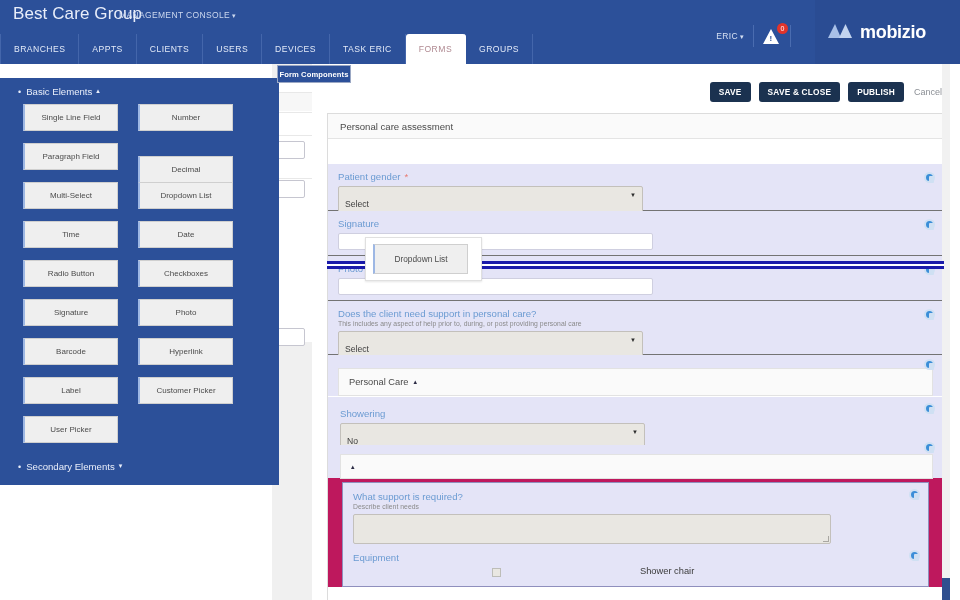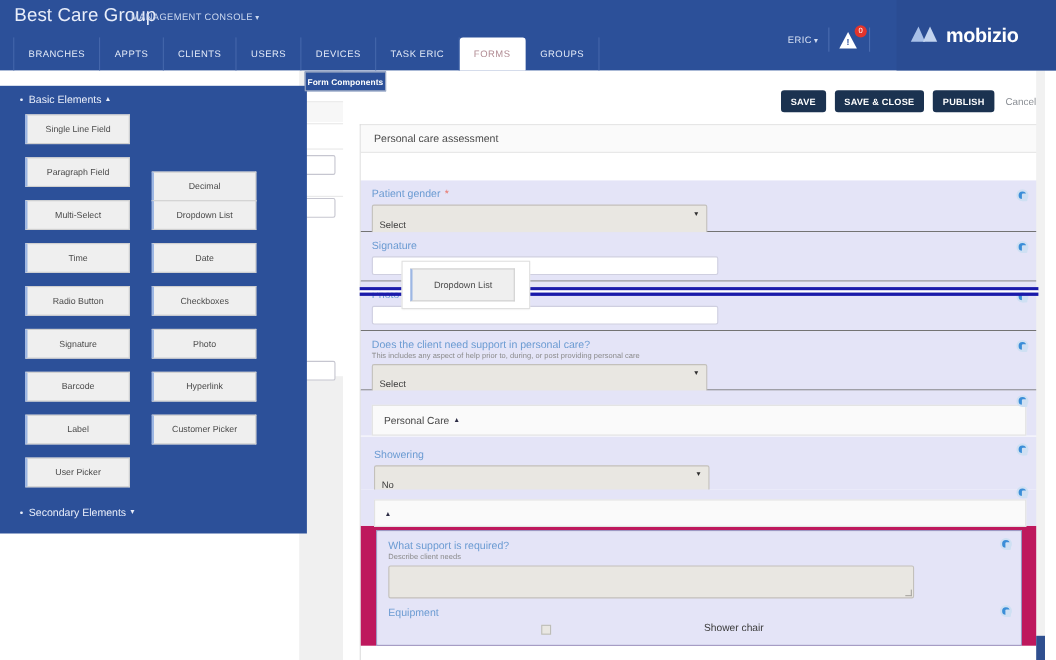--- a/index.html
+++ b/index.html
@@ -21,21 +21,21 @@
   .brand {
     position:absolute; left:13px; top:4px;
     font-size:17px; color:#e9eefa; font-weight:400; letter-spacing:.1px;
   }
   .console {
     position:absolute; left:119px; top:10px;
     font-size:8.5px; color:#ccd8ef; letter-spacing:.35px;
   }
   .console .caret { font-size:7px; margin-left:2px; }
 
-  .navtabs { position:absolute; left:12px; top:34px; height:30px; display:flex;align-items:flex-end; }
+  .navtabs { position:absolute; left:0; top:34px; height:30px; display:flex;align-items:flex-end; }
   .navtab {
     height:30px; padding:0 13px;
     display:flex; align-items:center; justify-content:center;
     font-size:8.6px; letter-spacing:.45px; color:#e3eaf8;
     border-right:1px solid #4466ab;
     cursor:pointer;
   }
   .navtab:first-child { border-left:1px solid #4466ab; }
   .navtab.active {
     background:#ffffff; color:#b08a92; border-right:1px solid #fff;
@@ -327,20 +327,21 @@
   <div class="vscroll-thumb"></div>
 
   <div class="comp-tab">Form Components</div>
 
   <div class="comp-panel">
     <div class="section-head" style="top:8px;">
       <span class="dot">•</span><span>Basic Elements</span><span class="tri">▴</span>
     </div>
 
     <div class="comp-btn" style="left:23px; top:26px;">Single Line Field</div>
+    <div class="comp-btn" style="left:138px; top:26px;">Number</div>
     <div class="comp-btn" style="left:23px; top:65px;">Paragraph Field</div>
     <div class="comp-btn" style="left:138px; top:78px;">Decimal</div>
     <div class="comp-btn" style="left:23px; top:104px;">Multi-Select</div>
     <div class="comp-btn" style="left:138px; top:104px;">Dropdown List</div>
     <div class="comp-btn" style="left:23px; top:143px;">Time</div>
     <div class="comp-btn" style="left:138px; top:143px;">Date</div>
     <div class="comp-btn" style="left:23px; top:182px;">Radio Button</div>
     <div class="comp-btn" style="left:138px; top:182px;">Checkboxes</div>
     <div class="comp-btn" style="left:23px; top:221px;">Signature</div>
     <div class="comp-btn" style="left:138px; top:221px;">Photo</div>

